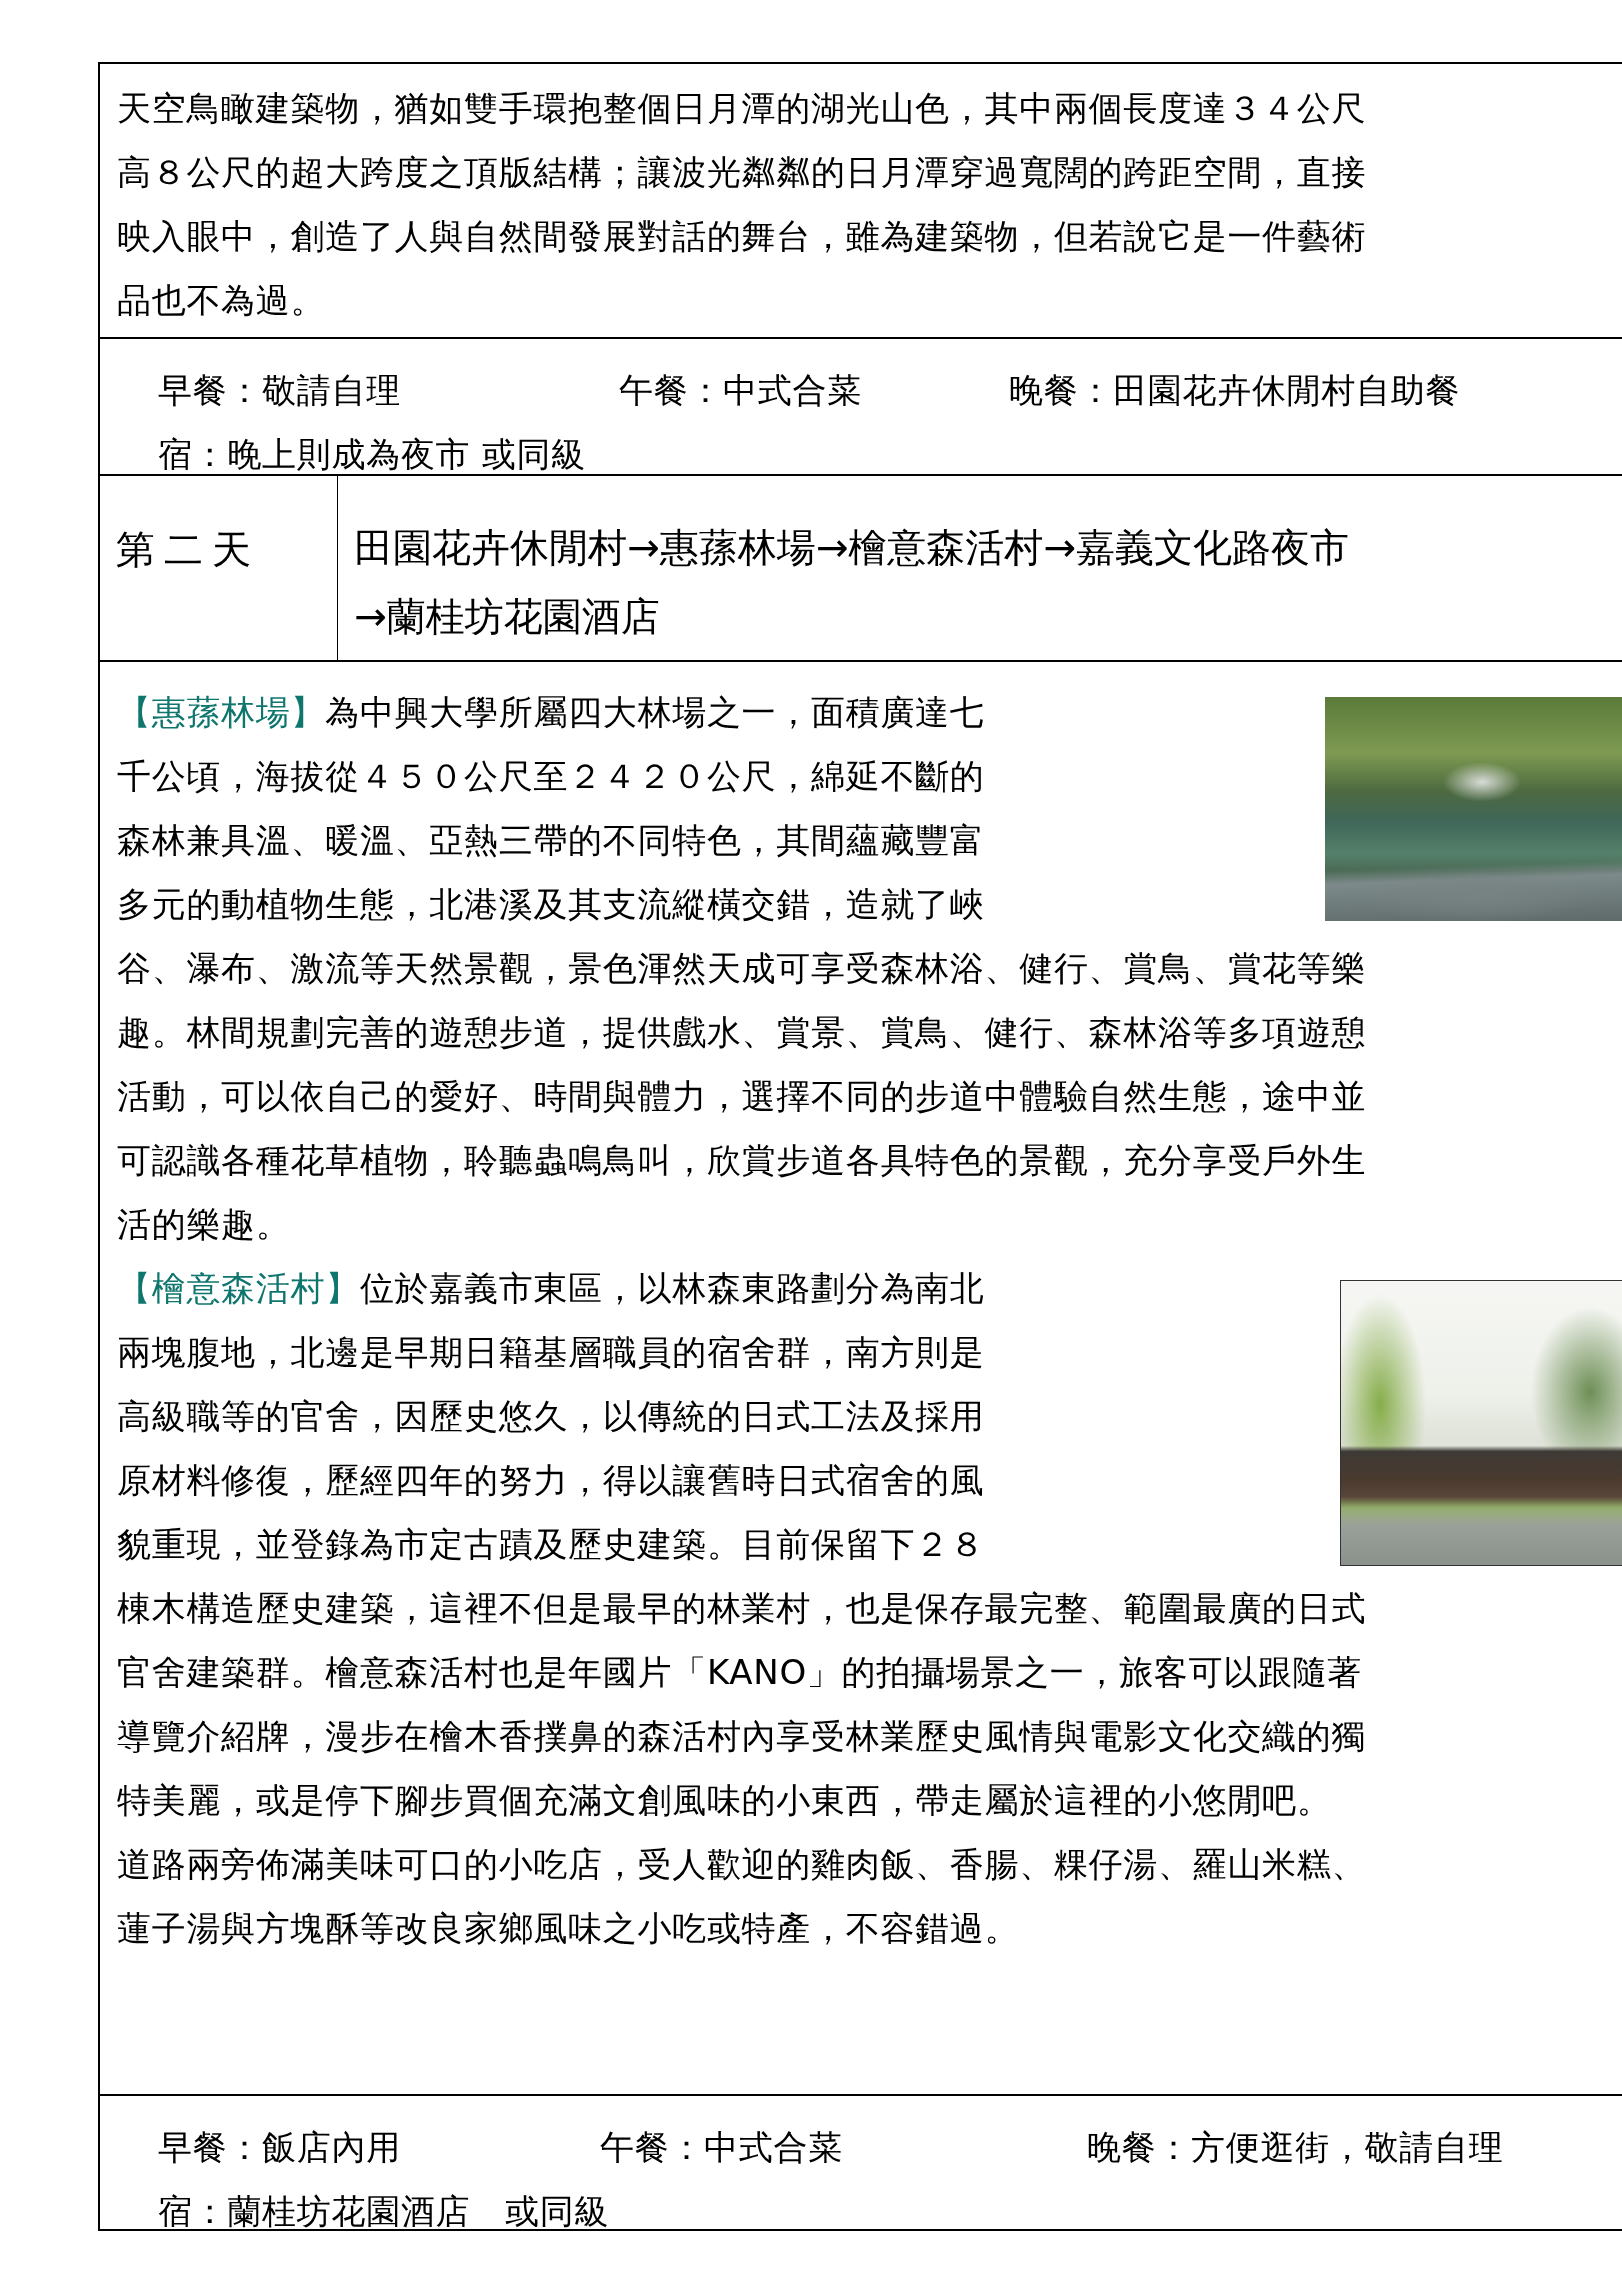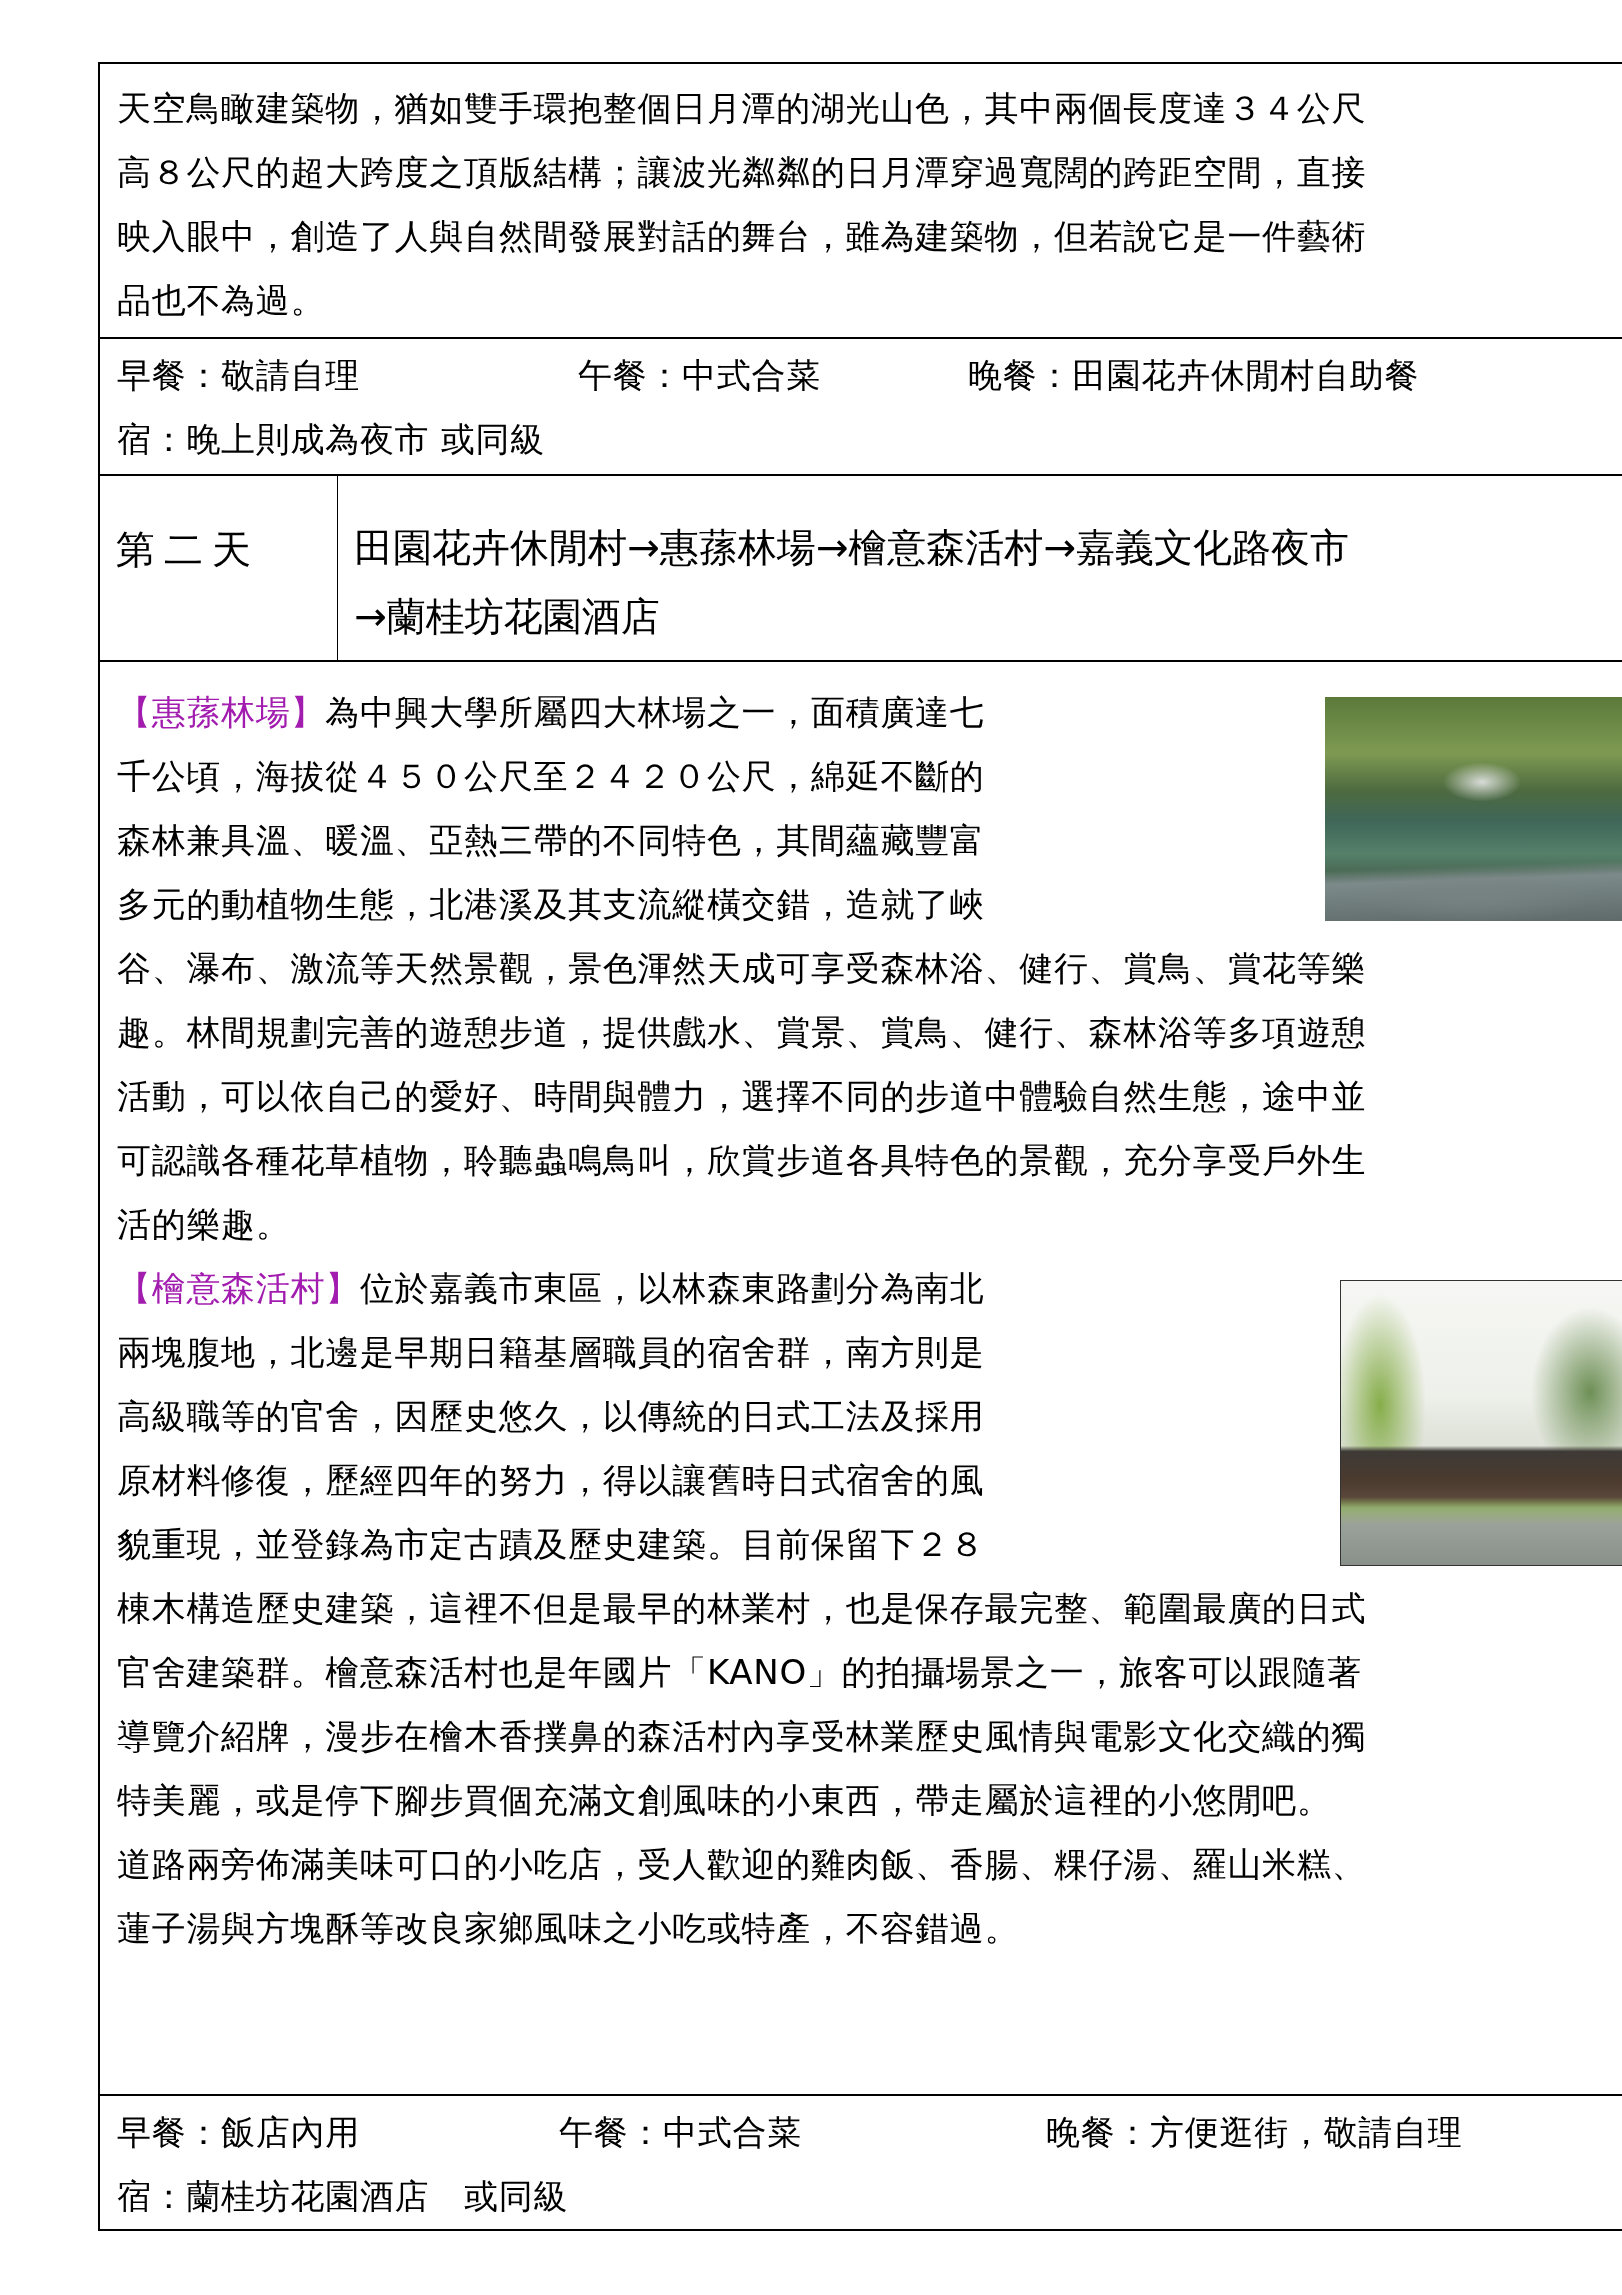--- a/index.html
+++ b/index.html
@@ -16,34 +16,34 @@
   .row {
     position: absolute; left: 0; right: 0;
     border-top: 2.6px solid #000; box-sizing: border-box;
   }
   .row.last { border-bottom: 2.6px solid #000; }
   .cell-text {
     position: absolute; left: 17px; right: 17px;
     font-size: 34px; line-height: 64px; letter-spacing: 0.7px;
   }
   .meal-line { position: relative; height: 64px; white-space: nowrap; }
-  .meal-line span { position: absolute; top: 1px; }
+  .meal-line span { position: absolute; top: 16px; margin-left: 41px; }
   .day-label {
     position: absolute; left: 0; top: 0; bottom: 0; width: 238px;
     border-right: 1.3px solid #000; box-sizing: border-box;
   }
   .day-label span {
     position: absolute; left: 15.7px; top: 41px;
     font-size: 39px; line-height: 65px; letter-spacing: 9.2px;
   }
   .route {
     position: absolute; left: 254px; right: 27px; top: 37px;
     font-size: 39px; line-height: 69px;
   }
-  .red { color: #a21caf; }
+  .red { color: #0f766e; }
   .float-photo {
     float: right; margin-left: 19.6px; box-sizing: border-box;
   }
   .photo-forest {
     width: 306px; height: 224px; margin-top: 17px; margin-right: 0;
     background:
       radial-gradient(ellipse 118px 26px at 151px 200px, rgba(120,130,130,0.9), rgba(120,130,130,0) 100%),
       linear-gradient(178deg, rgba(0,0,0,0) 0%, rgba(0,0,0,0) 74%, #7d8a8a 80%, #5e6a6a 100%),
       radial-gradient(ellipse 39px 19.6px at 157px 85px, #d8dcd8, rgba(216,220,216,0) 100%),
       linear-gradient(180deg, #5b7a3a 0%, #7e9a52 25%, #4d6a40 42%, #3f6658 55%, #55806a 70%, #4a6a55 78%);

